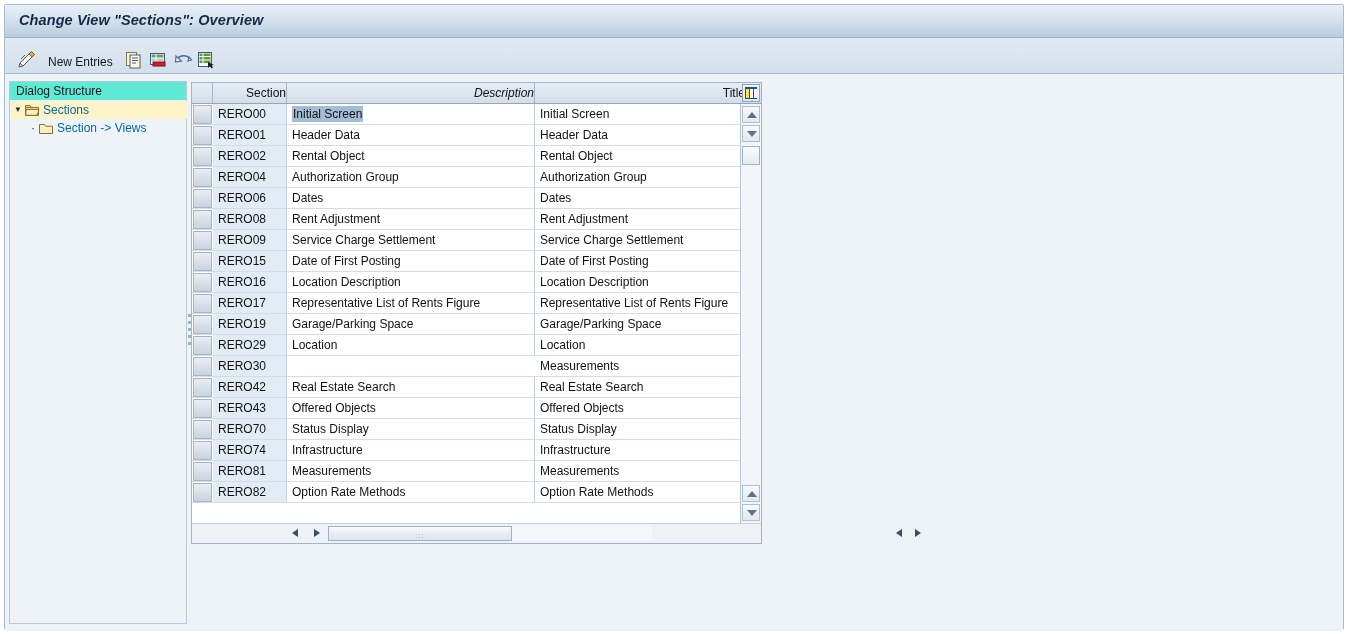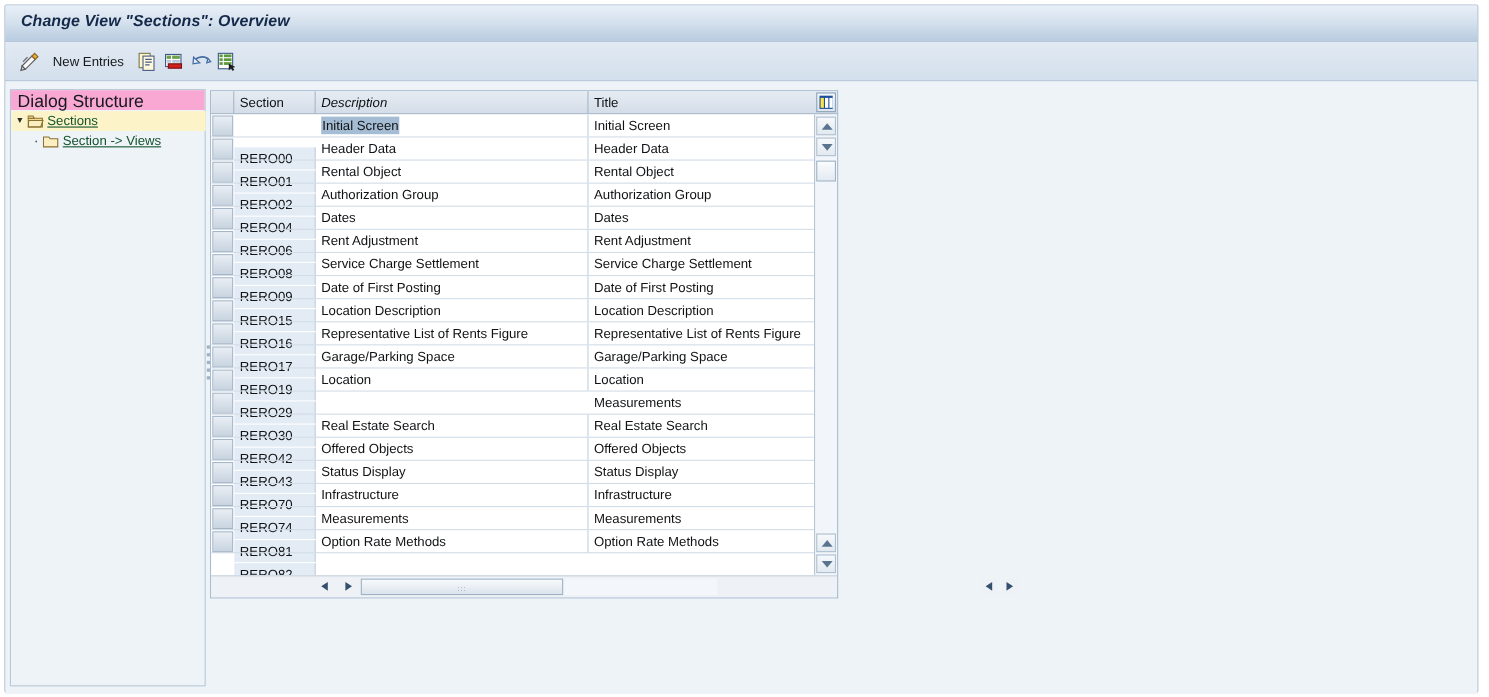--- a/index.html
+++ b/index.html
@@ -45,21 +45,21 @@
     position: absolute; left: 0; top: 33px;
     width: 100%; height: 36px;
     background: linear-gradient(to bottom, #e2eaf3 0%, #d3dfec 100%);
     border-bottom: 1px solid #a9bdd2;
   }
   .tb-item {
     position: absolute;
     top: 5px;
     height: 26px;
     display: flex;
-    align-items: center;
+    align-items: flex-end;
   }
   .tb-label {
     font-size: 12px;
     color: #16181a;
     padding: 0 2px;
     white-space: nowrap;
   }
   .icon-box { display: inline-block; position: relative; }
 
   #watermark {
@@ -86,23 +86,23 @@
     position: absolute;
     left: 4px; top: 7px;
     width: 178px; height: 543px;
     background: #eef3f8;
     border: 1px solid #b7c8d8;
   }
   #ds-header {
     position: absolute; left: 0; top: 0;
     width: 100%; height: 18px;
     padding: 2px 0 0 6px;
-    font-size: 16px;
+    font-size: 12px;
     color: #14181c;
-    background: #f9a8d4;
+    background: #5eead4;
   }
   .tree-row {
     position: absolute;
     left: 1px;
     height: 18px;
     display: flex;
     align-items: center;
     font-size: 12px;
     white-space: nowrap;
   }
@@ -120,21 +120,21 @@
     width: 14px; text-align: center;
     font-size: 8px; color: #2a2a2a;
     line-height: 1;
   }
   .tw-dot {
     width: 12px; text-align: center;
     font-size: 12px; color: #2a2a2a;
     line-height: 1;
   }
   .tw-indent { width: 16px; }
-  .tree-label { padding-left: 3px; color: #14532d; text-decoration: underline; }
+  .tree-label { padding-left: 3px; color: #0369a1; }
 
   
   #splitter {
     position: absolute;
     left: 182px; top: 240px;
     width: 5px; height: 40px;
   }
   #splitter i {
     display: block;
     width: 3px; height: 3px;
@@ -158,20 +158,21 @@
     border-bottom: 1px solid #8fa6bb;
   }
   .th {
     position: absolute; top: 0; height: 20px;
     line-height: 20px;
     font-size: 12px; color: #101214;
     padding-left: 5px;
     border-right: 1px solid #a5b7c8;
     white-space: nowrap;
     overflow: hidden;
+    text-align: right;
   }
   #th-rowsel { left: 0;   width: 21px; padding: 0; }
   #th-section { left: 21px; width: 74px; }
   #th-desc   { left: 95px; width: 248px; font-style: italic; }
   #th-title  { left: 343px; width: 210px; border-right: none; }
 
   #col-config {
     position: absolute;
     right: 1px; top: 1px;
     width: 18px; height: 18px;
@@ -212,21 +213,21 @@
     white-space: nowrap;
   }
   .c-sel {
     left: 0; width: 21px; padding: 0;
     height: 19px; margin: 1px 0 0 1px;
     width: 19px;
     background: linear-gradient(to bottom,#e9eef4,#c8d4e0);
     border: 1px solid #a3b5c7;
     cursor: pointer;
   }
-  .c-section { left: 21px; width: 74px; background: #e3ecf5; border-right: 1px solid #c3d0dc; margin-top: 30px; }
+  .c-section { left: 21px; width: 74px; background: #e3ecf5; border-right: 1px solid #c3d0dc; }
   .c-desc    { left: 95px; width: 248px; border-right: 1px solid #c3d0dc; }
   .c-title   { left: 343px; width: 206px; }
   .sel-text {
     background: #a5bdd4;
     padding: 0 1px;
     display: inline-block;
     line-height: 16px;
     margin-top: 1px;
   }
 

